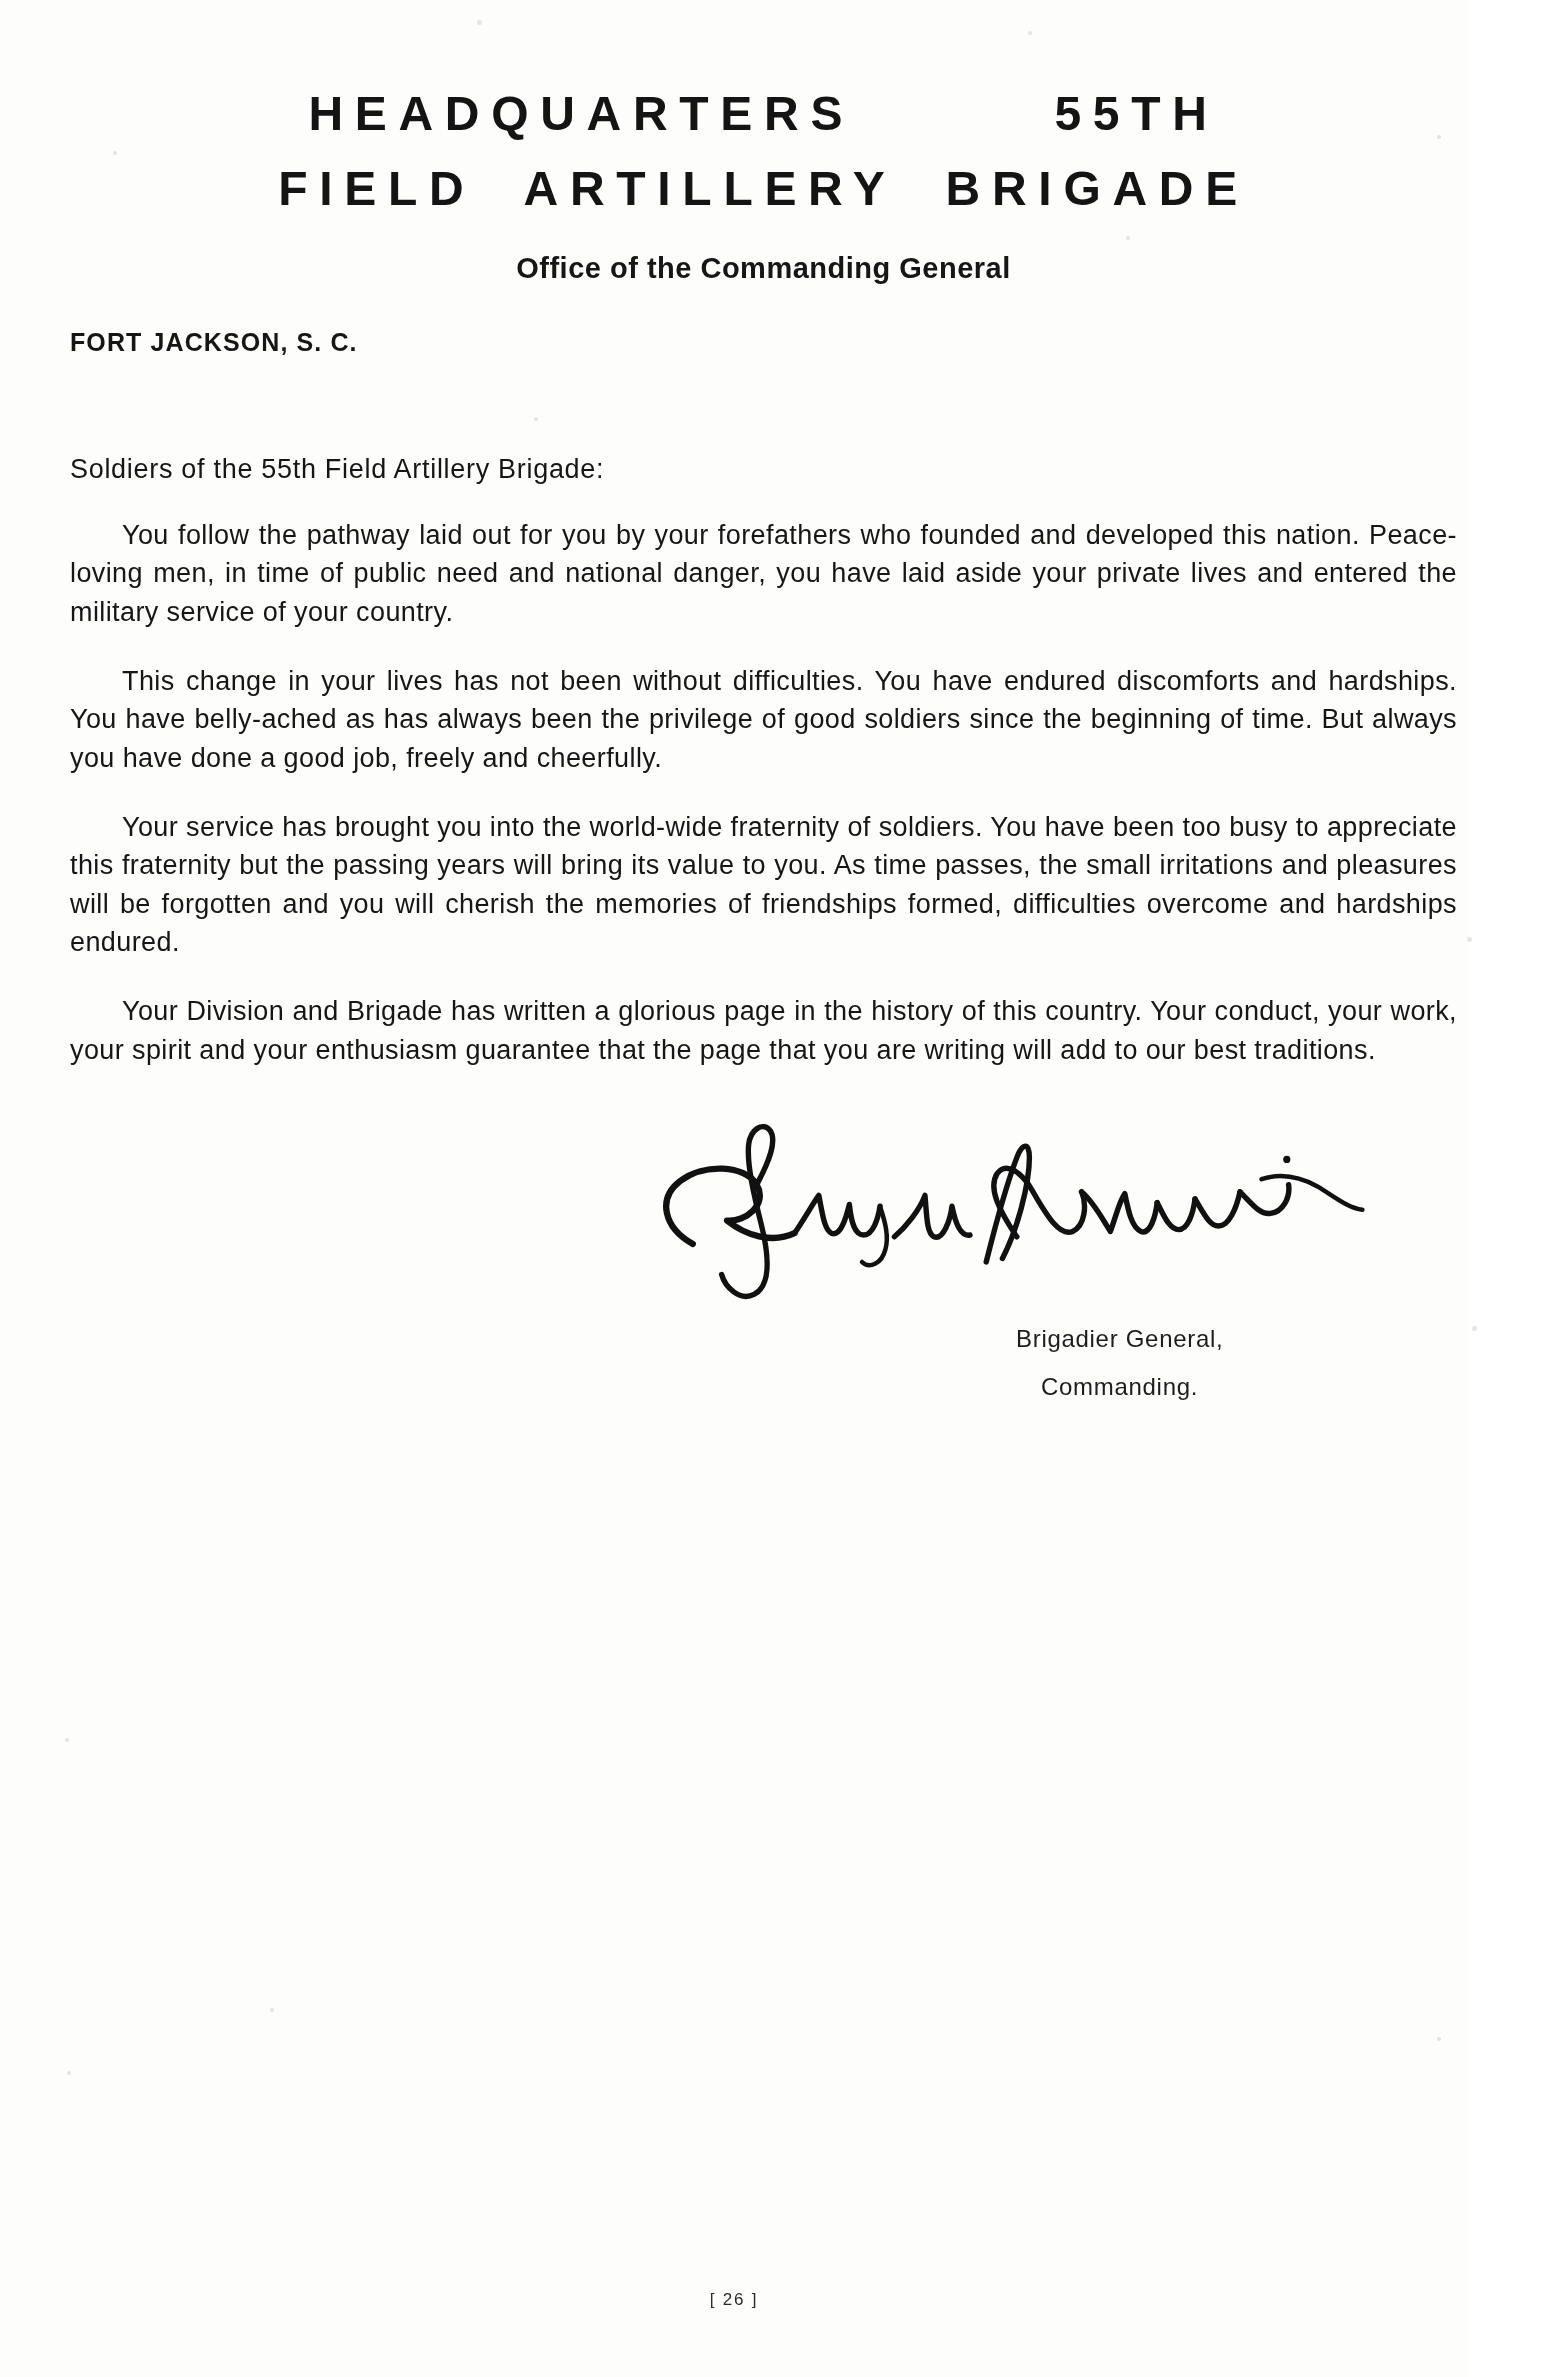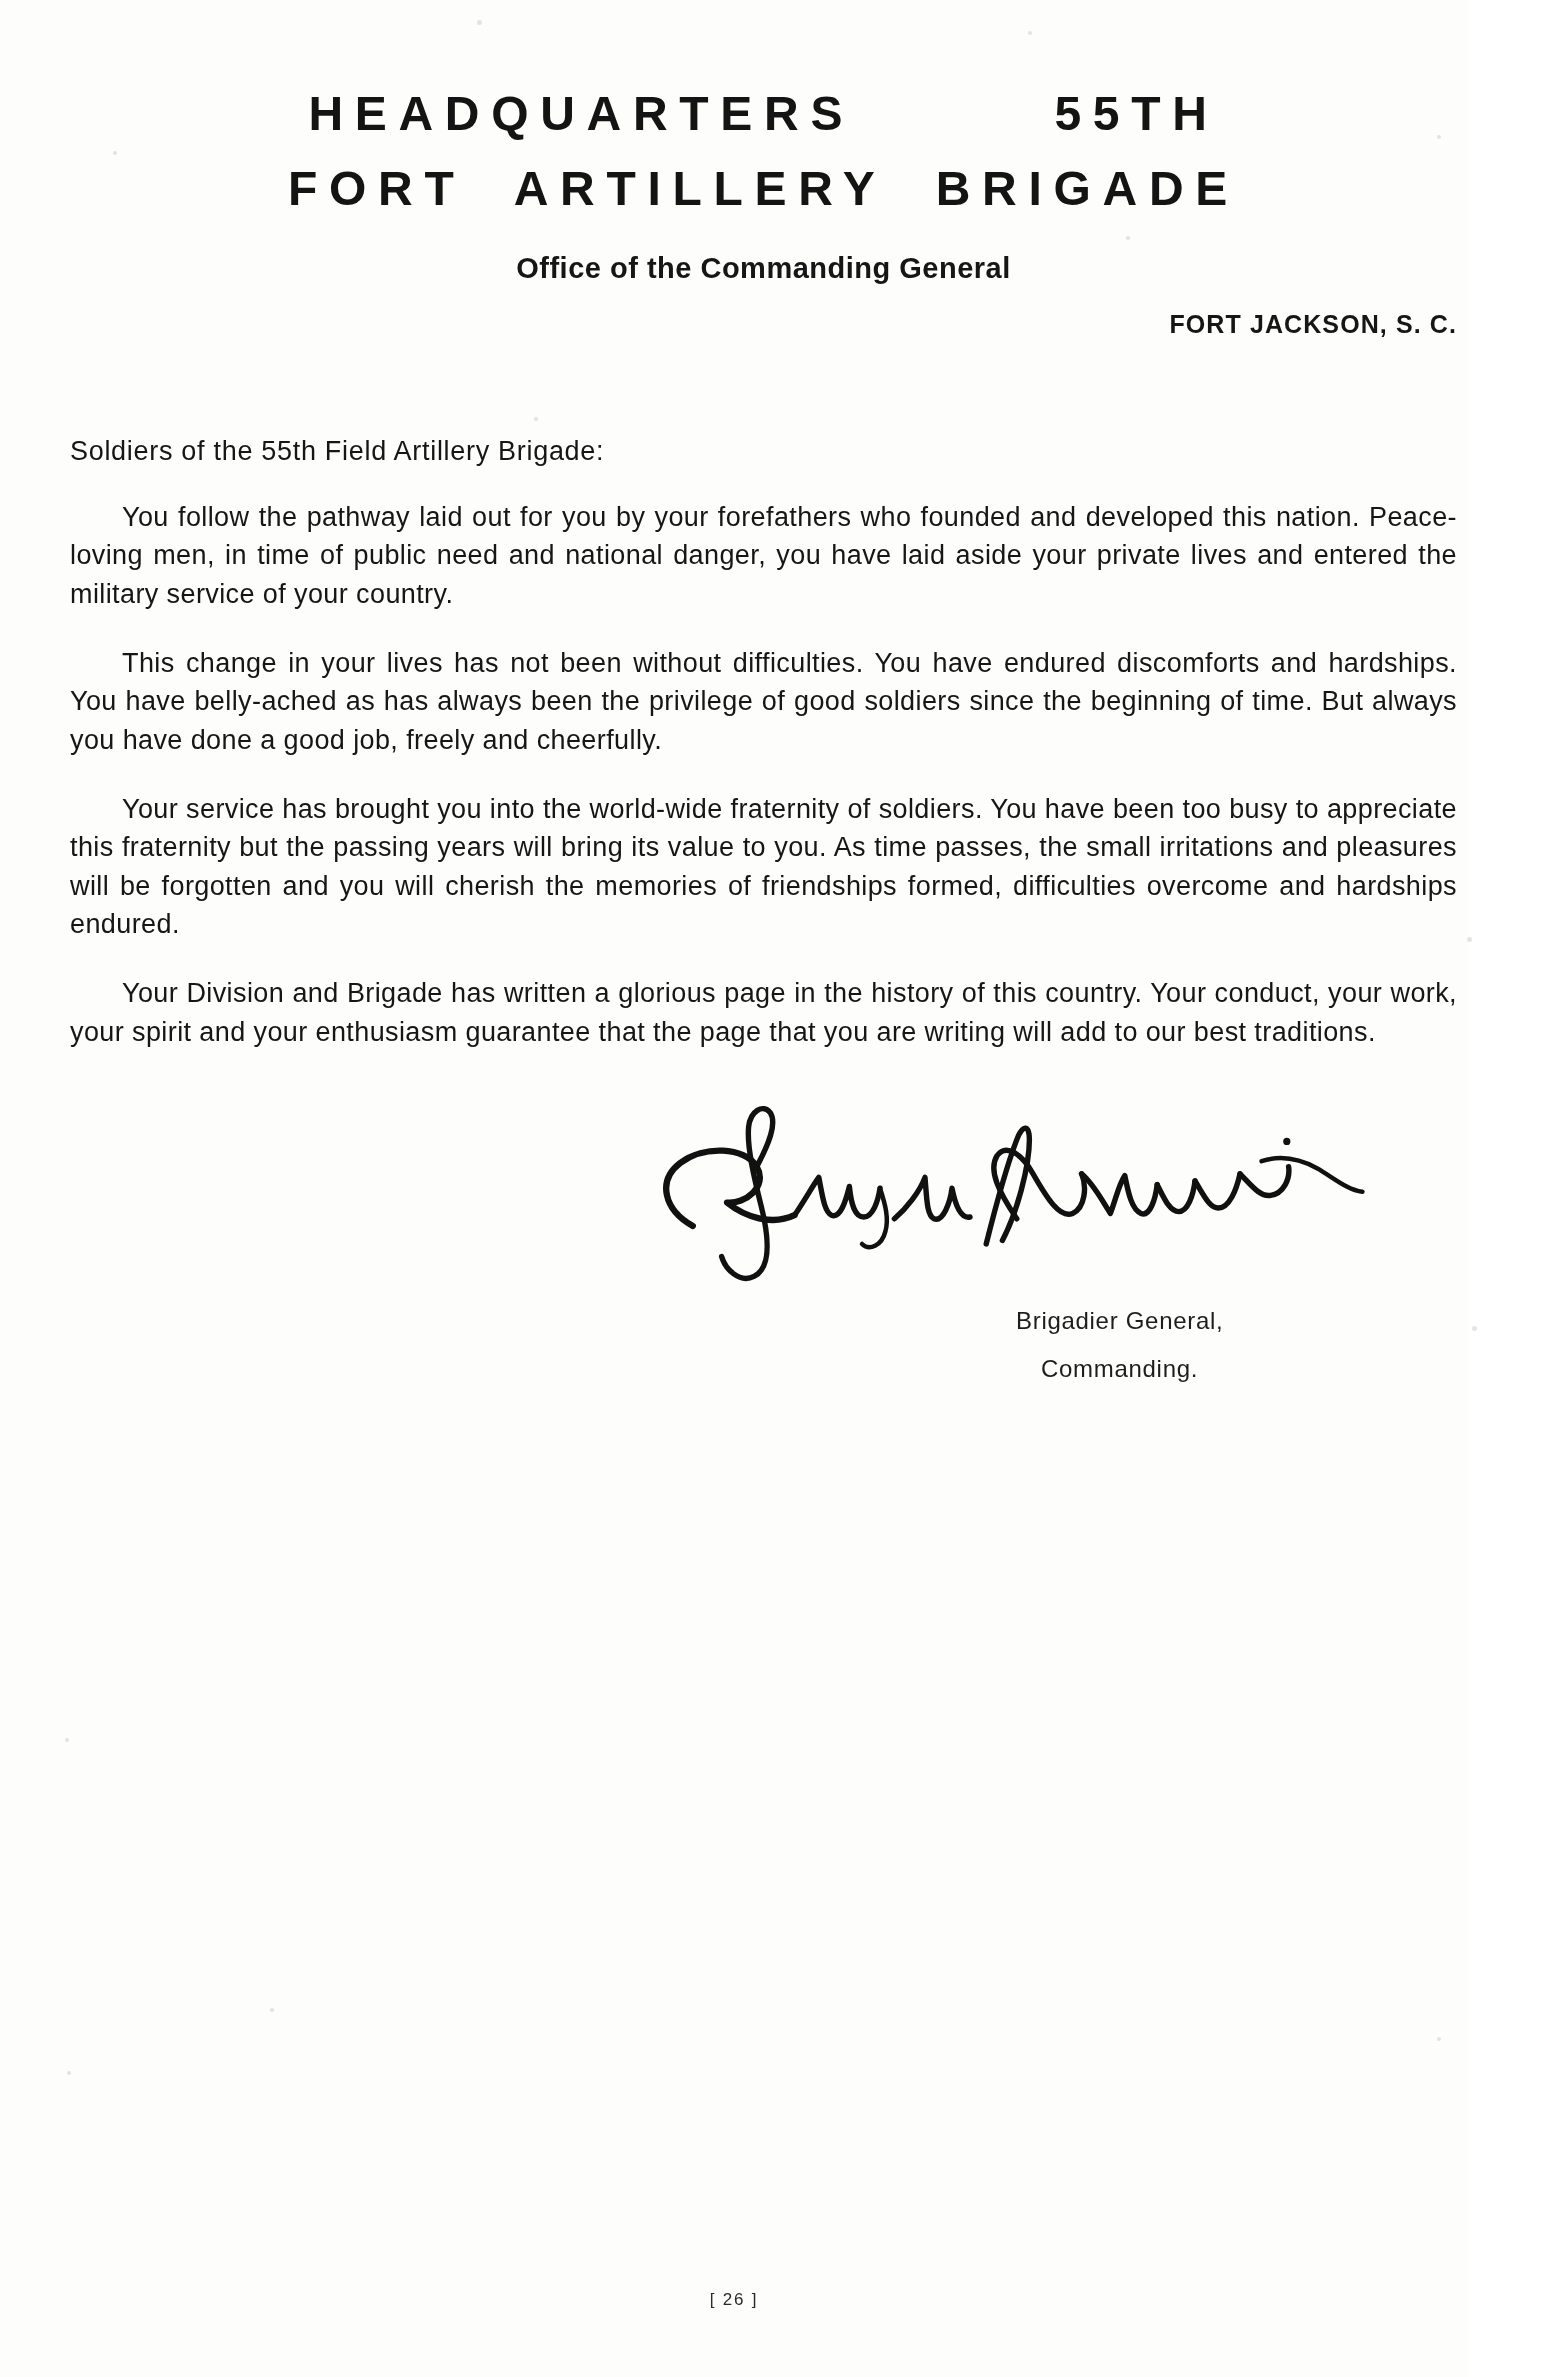--- a/index.html
+++ b/index.html
@@ -47,25 +47,25 @@
   #hq2 { margin-top: 20px; }
   .office {
     text-align: center;
     font-weight: 700;
     font-size: 29px;
     letter-spacing: 0.5px;
     margin-top: 36px;
     color: #161616;
   }
   .fort {
-    text-align: right;
+    text-align: left;
     font-weight: 700;
     font-size: 25px;
     letter-spacing: 1.1px;
-    margin-top: 25px;
+    margin-top: 43px;
     color: #161616;
   }
   .salutation {
     margin-top: 97px;
     font-size: 27px;
     letter-spacing: 0.7px;
     color: #161616;
   }
   .para {
     margin-top: 31px;
@@ -130,21 +130,21 @@
   <span class="speck" style="left:1467px;top:937px;width:4.5px;height:4.5px;"></span>
   <span class="speck" style="left:1472px;top:1326px;width:4.5px;height:4.5px;"></span>
   <span class="speck" style="left:65px;top:1738px;width:3.6px;height:3.6px;"></span>
   <span class="speck" style="left:270px;top:2008px;width:3.6px;height:3.6px;"></span>
   <span class="speck" style="left:1437px;top:2037px;width:3.6px;height:3.6px;"></span>
   <span class="speck" style="left:67px;top:2071px;width:3.6px;height:3.6px;"></span>
 
   <div class="content">
 
     <div id="hq1" class="hq-line">HEADQUARTERS        55TH</div>
-    <div id="hq2" class="hq-line">FORT  ARTILLERY  BRIGADE</div>
+    <div id="hq2" class="hq-line">FIELD  ARTILLERY  BRIGADE</div>
     <div class="office">Office of the Commanding General</div>
     <div class="fort">FORT JACKSON, S. C.</div>
 
     <div class="salutation">Soldiers of the 55th Field Artillery Brigade:</div>
 
     <div class="para">You follow the pathway laid out for you by your forefathers who founded and developed this nation.   Peace-loving men, in time of public need and national danger, you have laid aside your private lives and entered the military service of your country.</div>
     <div class="para">This change in your lives has not been without difficulties.   You have endured discomforts and hardships.   You have belly-ached as has always been the privilege of good soldiers since the beginning of time.  But always you have done a good job, freely and cheerfully.</div>
     <div class="para">Your service has brought you into the world-wide fraternity of soldiers.   You have been too busy to appreciate this fraternity but the passing years will bring its value to you.   As time passes, the small irritations and pleasures will be forgotten and you will cherish the memories of friendships formed, difficulties overcome and hardships endured.</div>
     <div class="para">Your Division and Brigade has written a glorious page in the history of this country.   Your conduct, your work, your spirit and your enthusiasm guarantee that the page that you are writing will add to our best traditions.</div>
 

